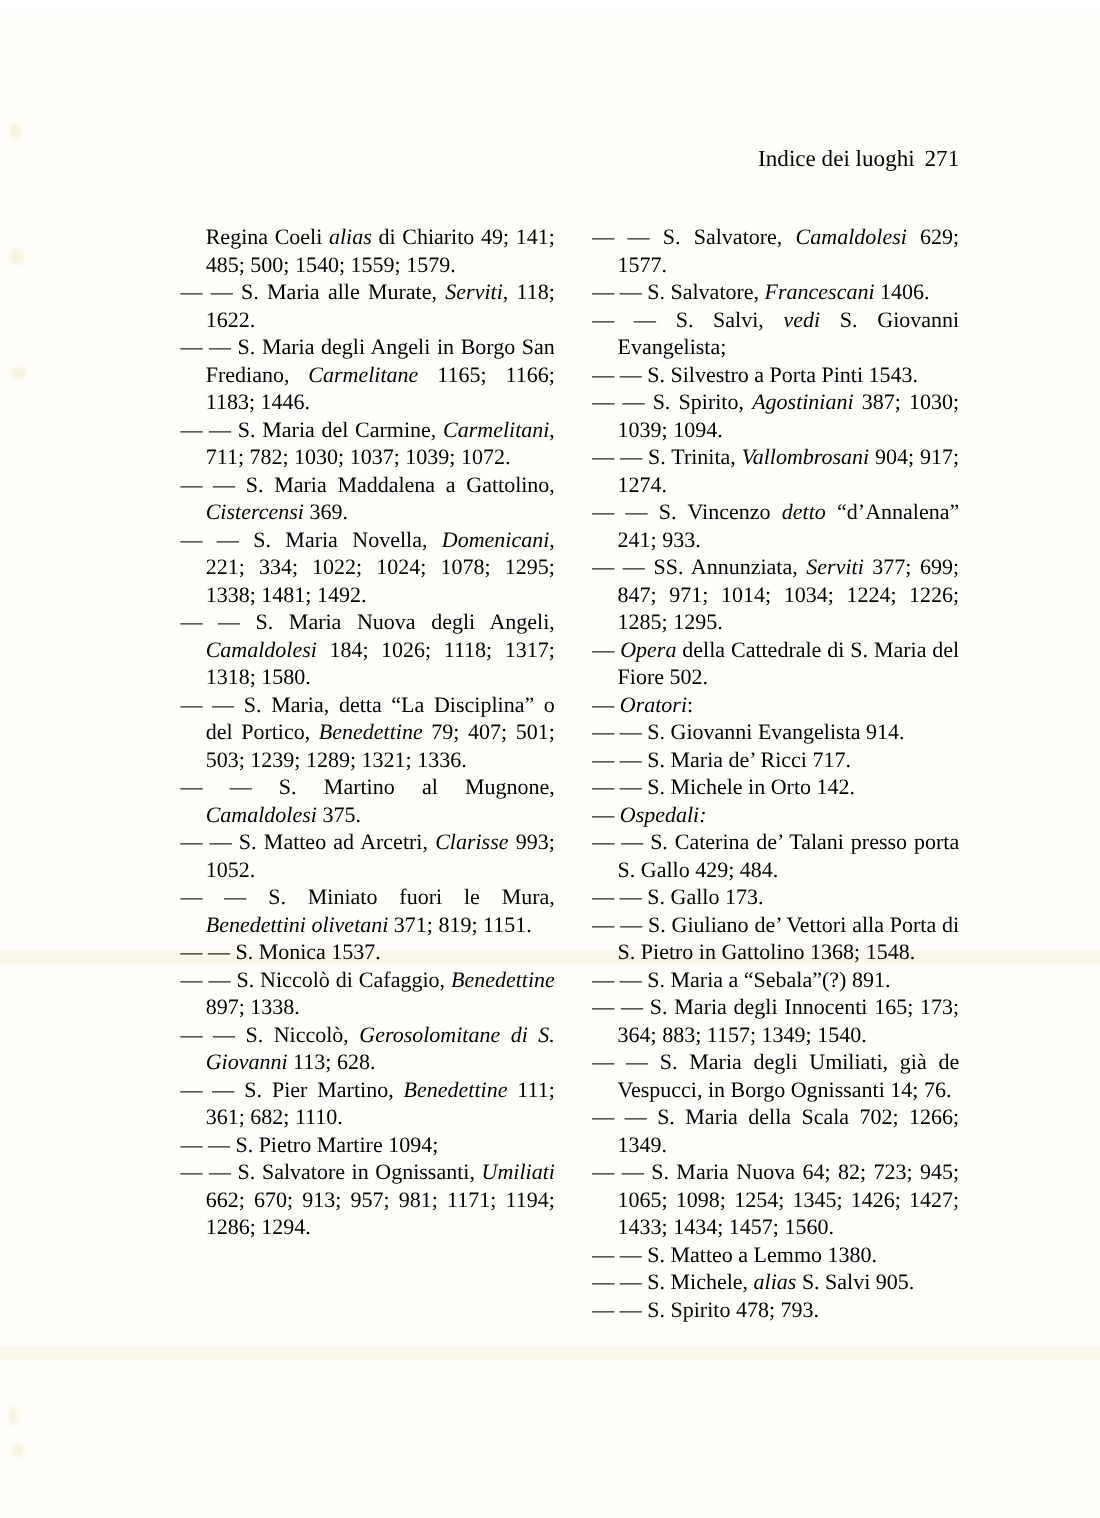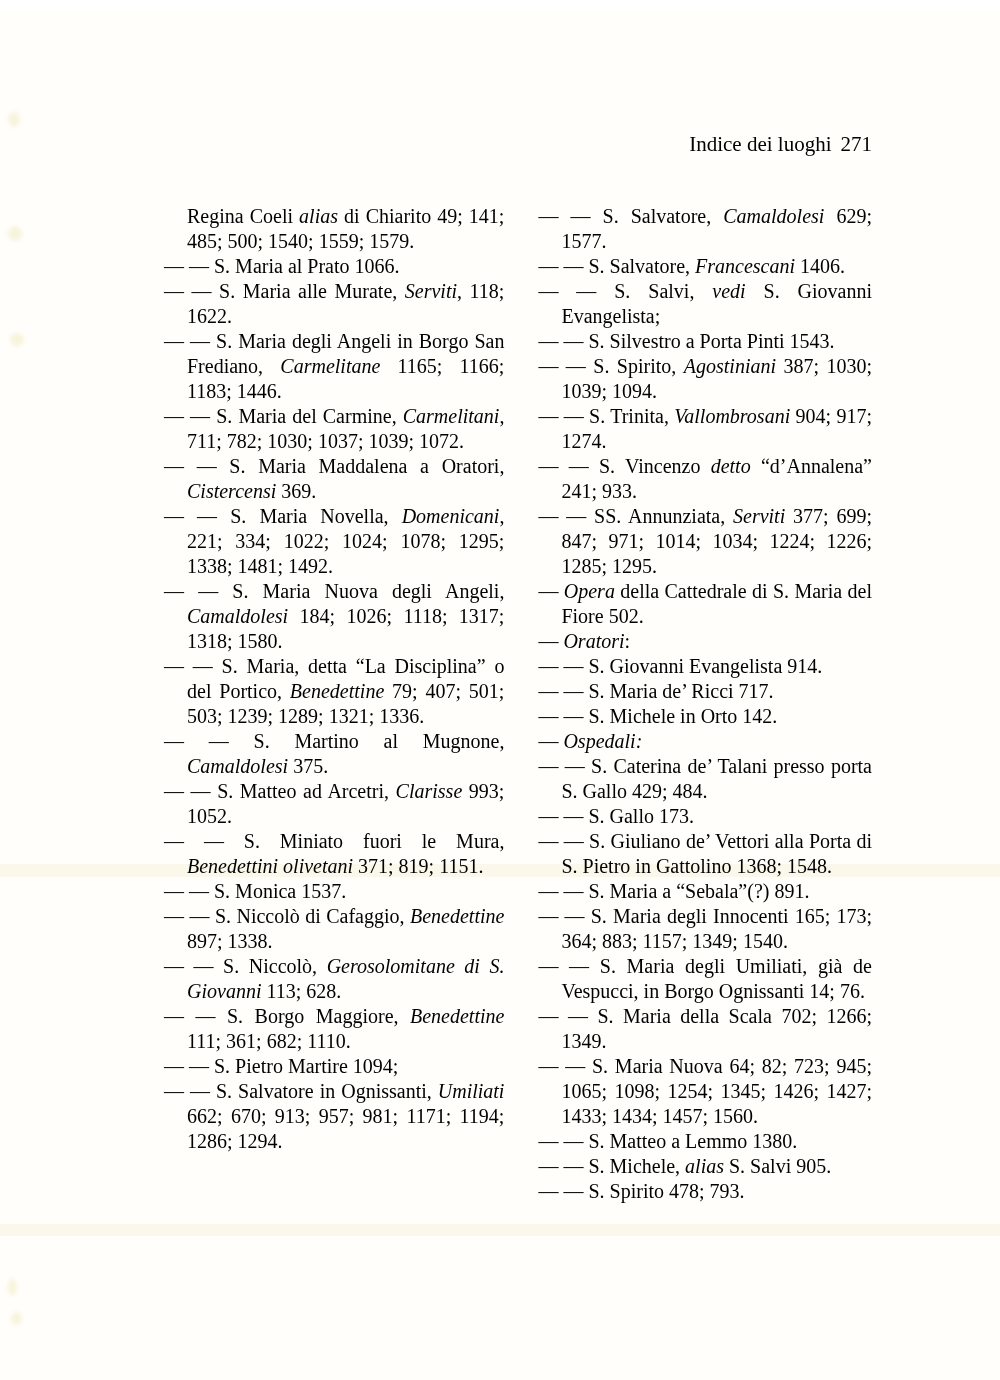--- a/index.html
+++ b/index.html
@@ -92,35 +92,34 @@
   <div class="smudge smudge-4"></div>
   <div class="smudge smudge-5"></div>
 
   <div class="running-header">
     <span>Indice dei luoghi</span><span class="pagenum">271</span>
   </div>
 
   <div class="columns">
     <div class="col col-left">
         <p class="entry no-hang"><span>Regina Coeli </span><span class="it">alias</span><span> di Chiarito 49; 141; 485; 500; 1540; 1559; 1579.</span></p>
-        <p class="entry"><span>— — S. Maria al Prato 1066.</span></p>
         <p class="entry"><span>— — S. Maria alle Murate, </span><span class="it">Serviti</span><span>, 118; 1622.</span></p>
         <p class="entry"><span>— — S. Maria degli Angeli in Borgo San Frediano, </span><span class="it">Carmelitane</span><span> 1165; 1166; 1183; 1446.</span></p>
         <p class="entry"><span>— — S. Maria del Carmine, </span><span class="it">Carmelitani</span><span>, 711; 782; 1030; 1037; 1039; 1072.</span></p>
-        <p class="entry"><span>— — S. Maria Maddalena a Oratori, </span><span class="it">Cistercensi</span><span> 369.</span></p>
+        <p class="entry"><span>— — S. Maria Maddalena a Gattolino, </span><span class="it">Cistercensi</span><span> 369.</span></p>
         <p class="entry"><span>— — S. Maria Novella, </span><span class="it">Domenicani</span><span>, 221; 334; 1022; 1024; 1078; 1295; 1338; 1481; 1492.</span></p>
         <p class="entry"><span>— — S. Maria Nuova degli Angeli, </span><span class="it">Camaldolesi</span><span> 184; 1026; 1118; 1317; 1318; 1580.</span></p>
         <p class="entry"><span>— — S. Maria, detta “La Disciplina” o del Portico, </span><span class="it">Benedettine</span><span> 79; 407; 501; 503; 1239; 1289; 1321; 1336.</span></p>
         <p class="entry"><span>— — S. Martino al Mugnone, </span><span class="it">Camaldolesi</span><span> 375.</span></p>
         <p class="entry"><span>— — S. Matteo ad Arcetri, </span><span class="it">Clarisse</span><span> 993; 1052.</span></p>
         <p class="entry"><span>— — S. Miniato fuori le Mura, </span><span class="it">Benedettini olivetani</span><span> 371; 819; 1151.</span></p>
         <p class="entry"><span>— — S. Monica 1537.</span></p>
         <p class="entry"><span>— — S. Niccolò di Cafaggio, </span><span class="it">Benedettine</span><span> 897; 1338.</span></p>
         <p class="entry"><span>— — S. Niccolò, </span><span class="it">Gerosolomitane di S. Giovanni</span><span> 113; 628.</span></p>
-        <p class="entry"><span>— — S. Borgo Maggiore, </span><span class="it">Benedettine</span><span> 111; 361; 682; 1110.</span></p>
+        <p class="entry"><span>— — S. Pier Martino, </span><span class="it">Benedettine</span><span> 111; 361; 682; 1110.</span></p>
         <p class="entry"><span>— — S. Pietro Martire 1094;</span></p>
         <p class="entry"><span>— — S. Salvatore in Ognissanti, </span><span class="it">Umiliati</span><span> 662; 670; 913; 957; 981; 1171; 1194; 1286; 1294.</span></p>
       </div>
     <div class="col col-right">
         <p class="entry"><span>— — S. Salvatore, </span><span class="it">Camaldolesi</span><span> 629; 1577.</span></p>
         <p class="entry"><span>— — S. Salvatore, </span><span class="it">Francescani</span><span> 1406.</span></p>
         <p class="entry"><span>— — S. Salvi, </span><span class="it">vedi</span><span> S. Giovanni Evangelista;</span></p>
         <p class="entry"><span>— — S. Silvestro a Porta Pinti 1543.</span></p>
         <p class="entry"><span>— — S. Spirito, </span><span class="it">Agostiniani</span><span> 387; 1030; 1039; 1094.</span></p>
         <p class="entry"><span>— — S. Trinita, </span><span class="it">Vallombrosani</span><span> 904; 917; 1274.</span></p>

